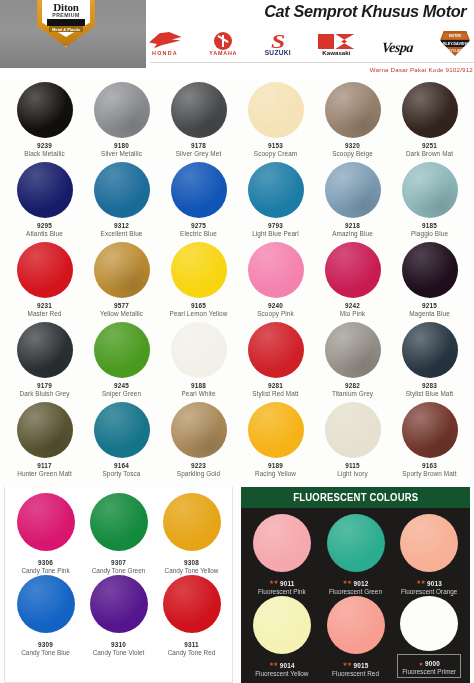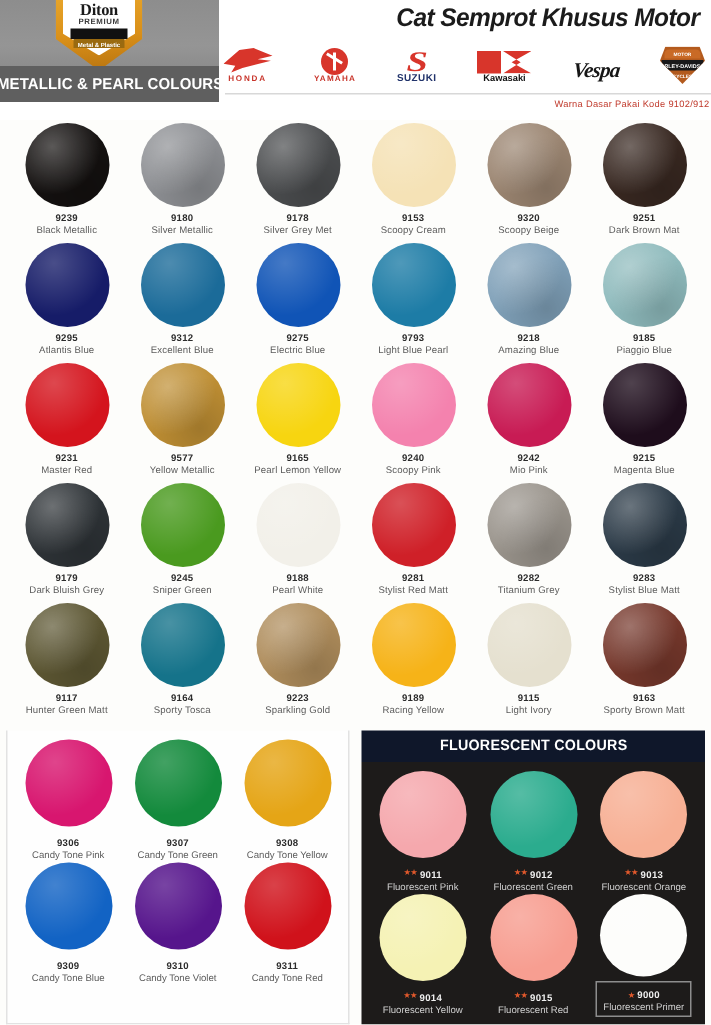--- a/index.html
+++ b/index.html
@@ -270,21 +270,21 @@
   }
   .panel-body {
     flex: 1;
     padding: 6px 4px 2px 4px;
   }
   .panel.candy .panel-body {
     background: #fefefe;
     border: 1px solid #e2e2e2;
     border-top: none;
   }
-  .panel.fluo .panel-head { background: #0f172a; }
+  .panel.fluo .panel-head { background: #14532d; }
   .panel.fluo .panel-body {
     background: #1d1b1a;
   }
   .prow {
     display: flex;
     height: 82px;
   }
   .pcell {
     flex: 1 1 0;
     display: flex; flex-direction: column; align-items: center;
@@ -334,23 +334,20 @@
       <div class="shield-bg"></div>
       <div class="shield-inner"></div>
       <div class="shield-name">Diton</div>
       <div class="shield-sub">PREMIUM</div>
       <div class="shield-band"></div>
       <div class="shield-band2">
         <span>Metal &amp; Plastic</span>
       </div>
     </div>
 
-    <div class="hdr-grey-bar">
-      <span>METALLIC &amp; PEARL COLOURS</span>
-    </div>
 
     <div class="tagline">Cat Semprot Khusus Motor</div>
 
     <div class="logos">
       <div class="logo">
         <div class="honda-wing"></div>
         <div class="logo-cap">HONDA</div>
       </div>
       <div class="logo">
         <div class="yamaha-mark"></div>

